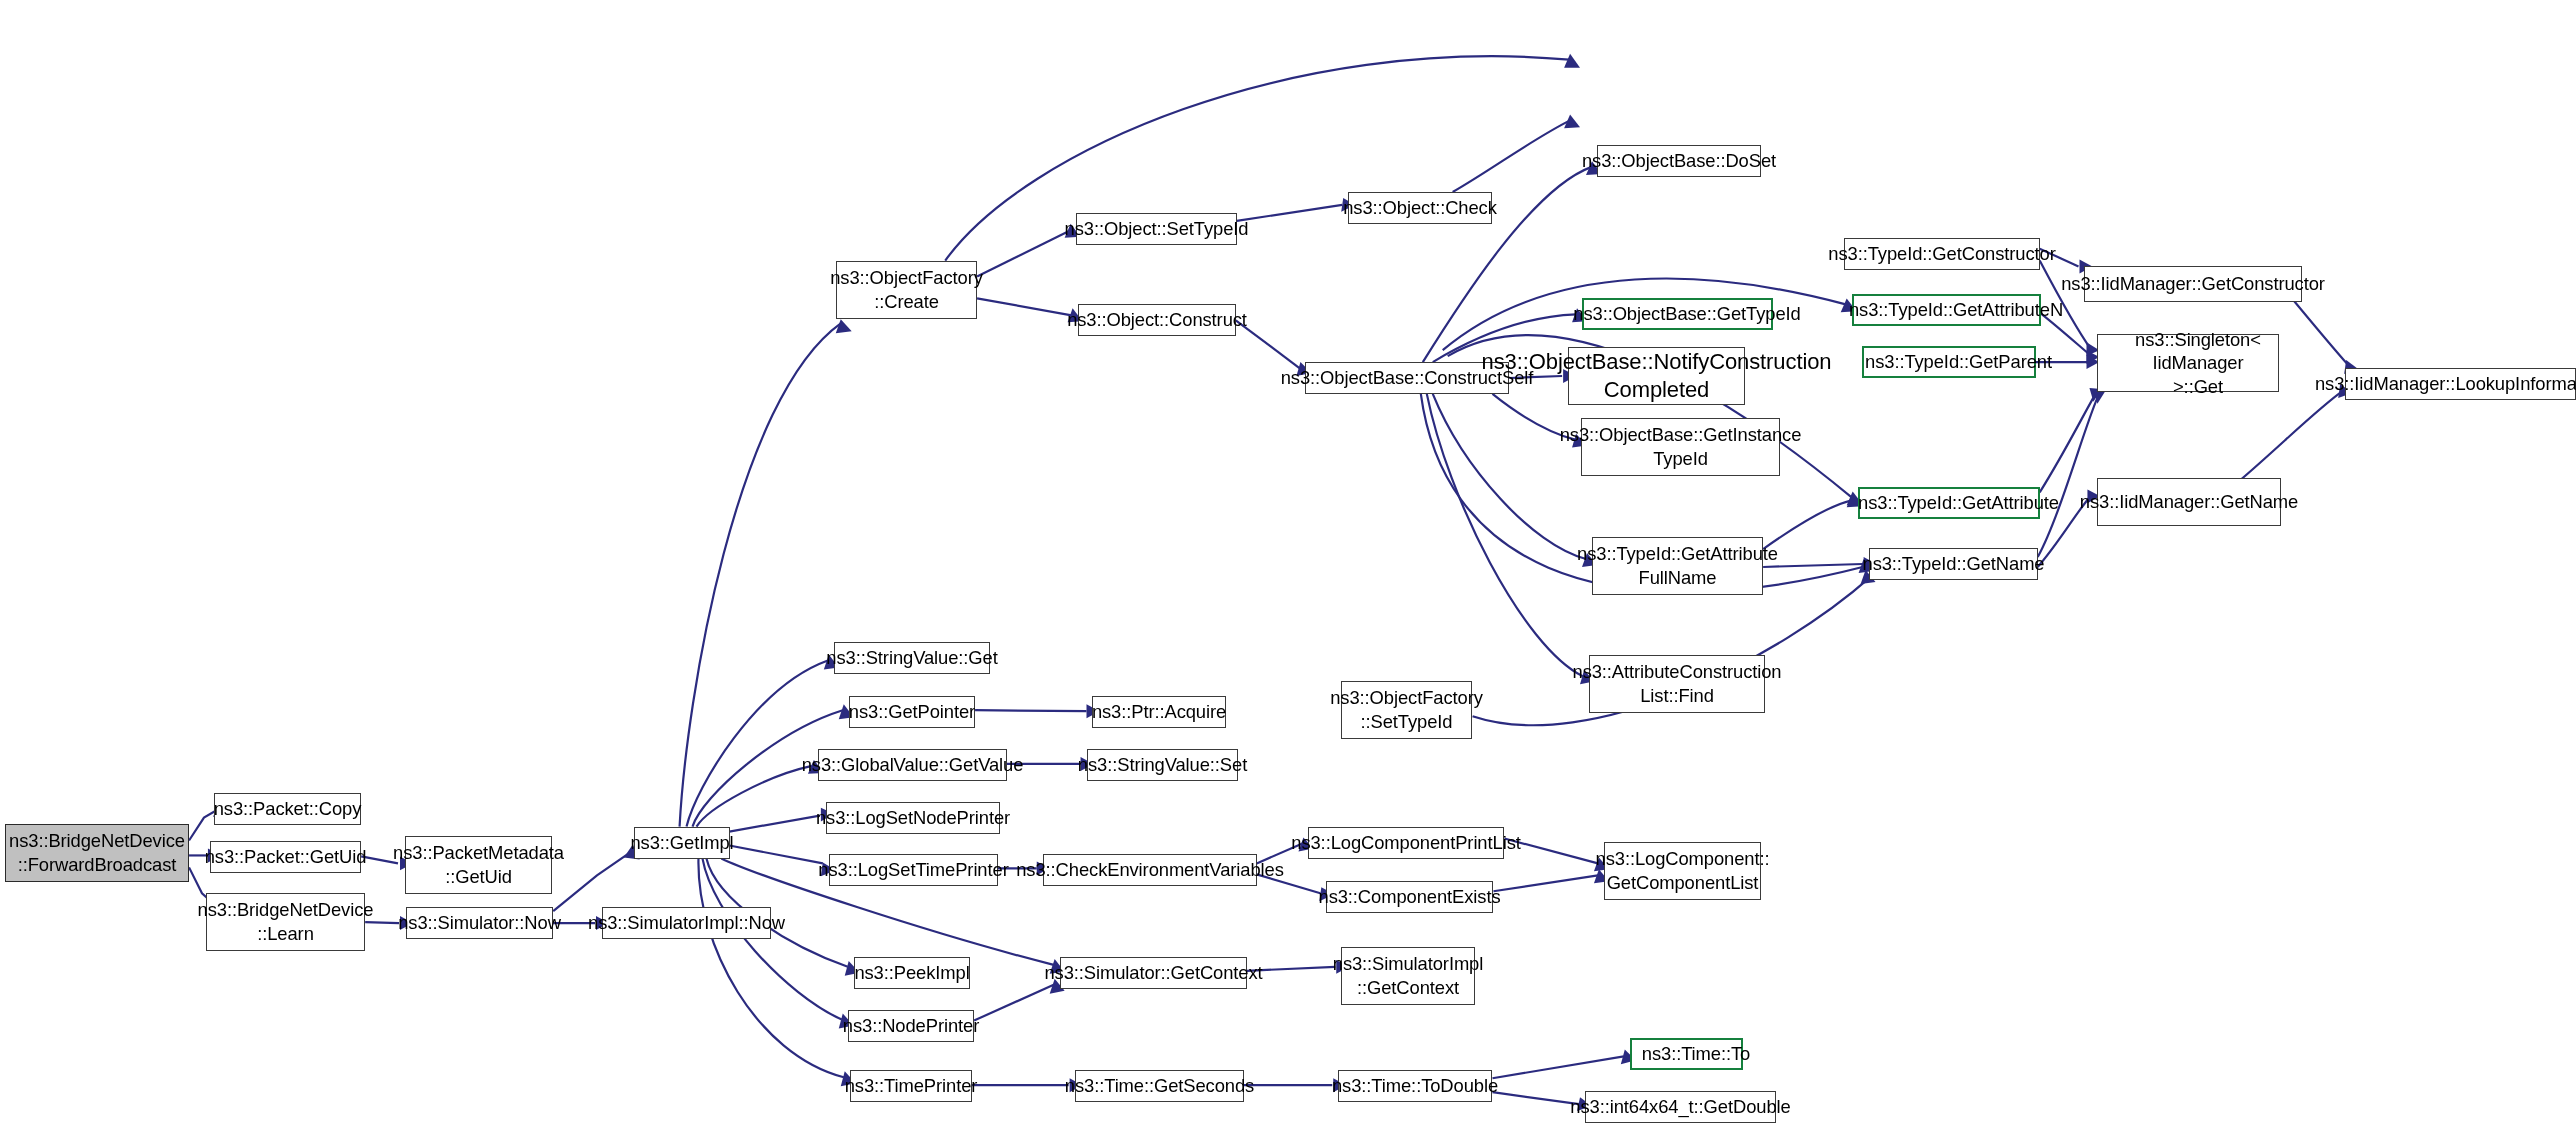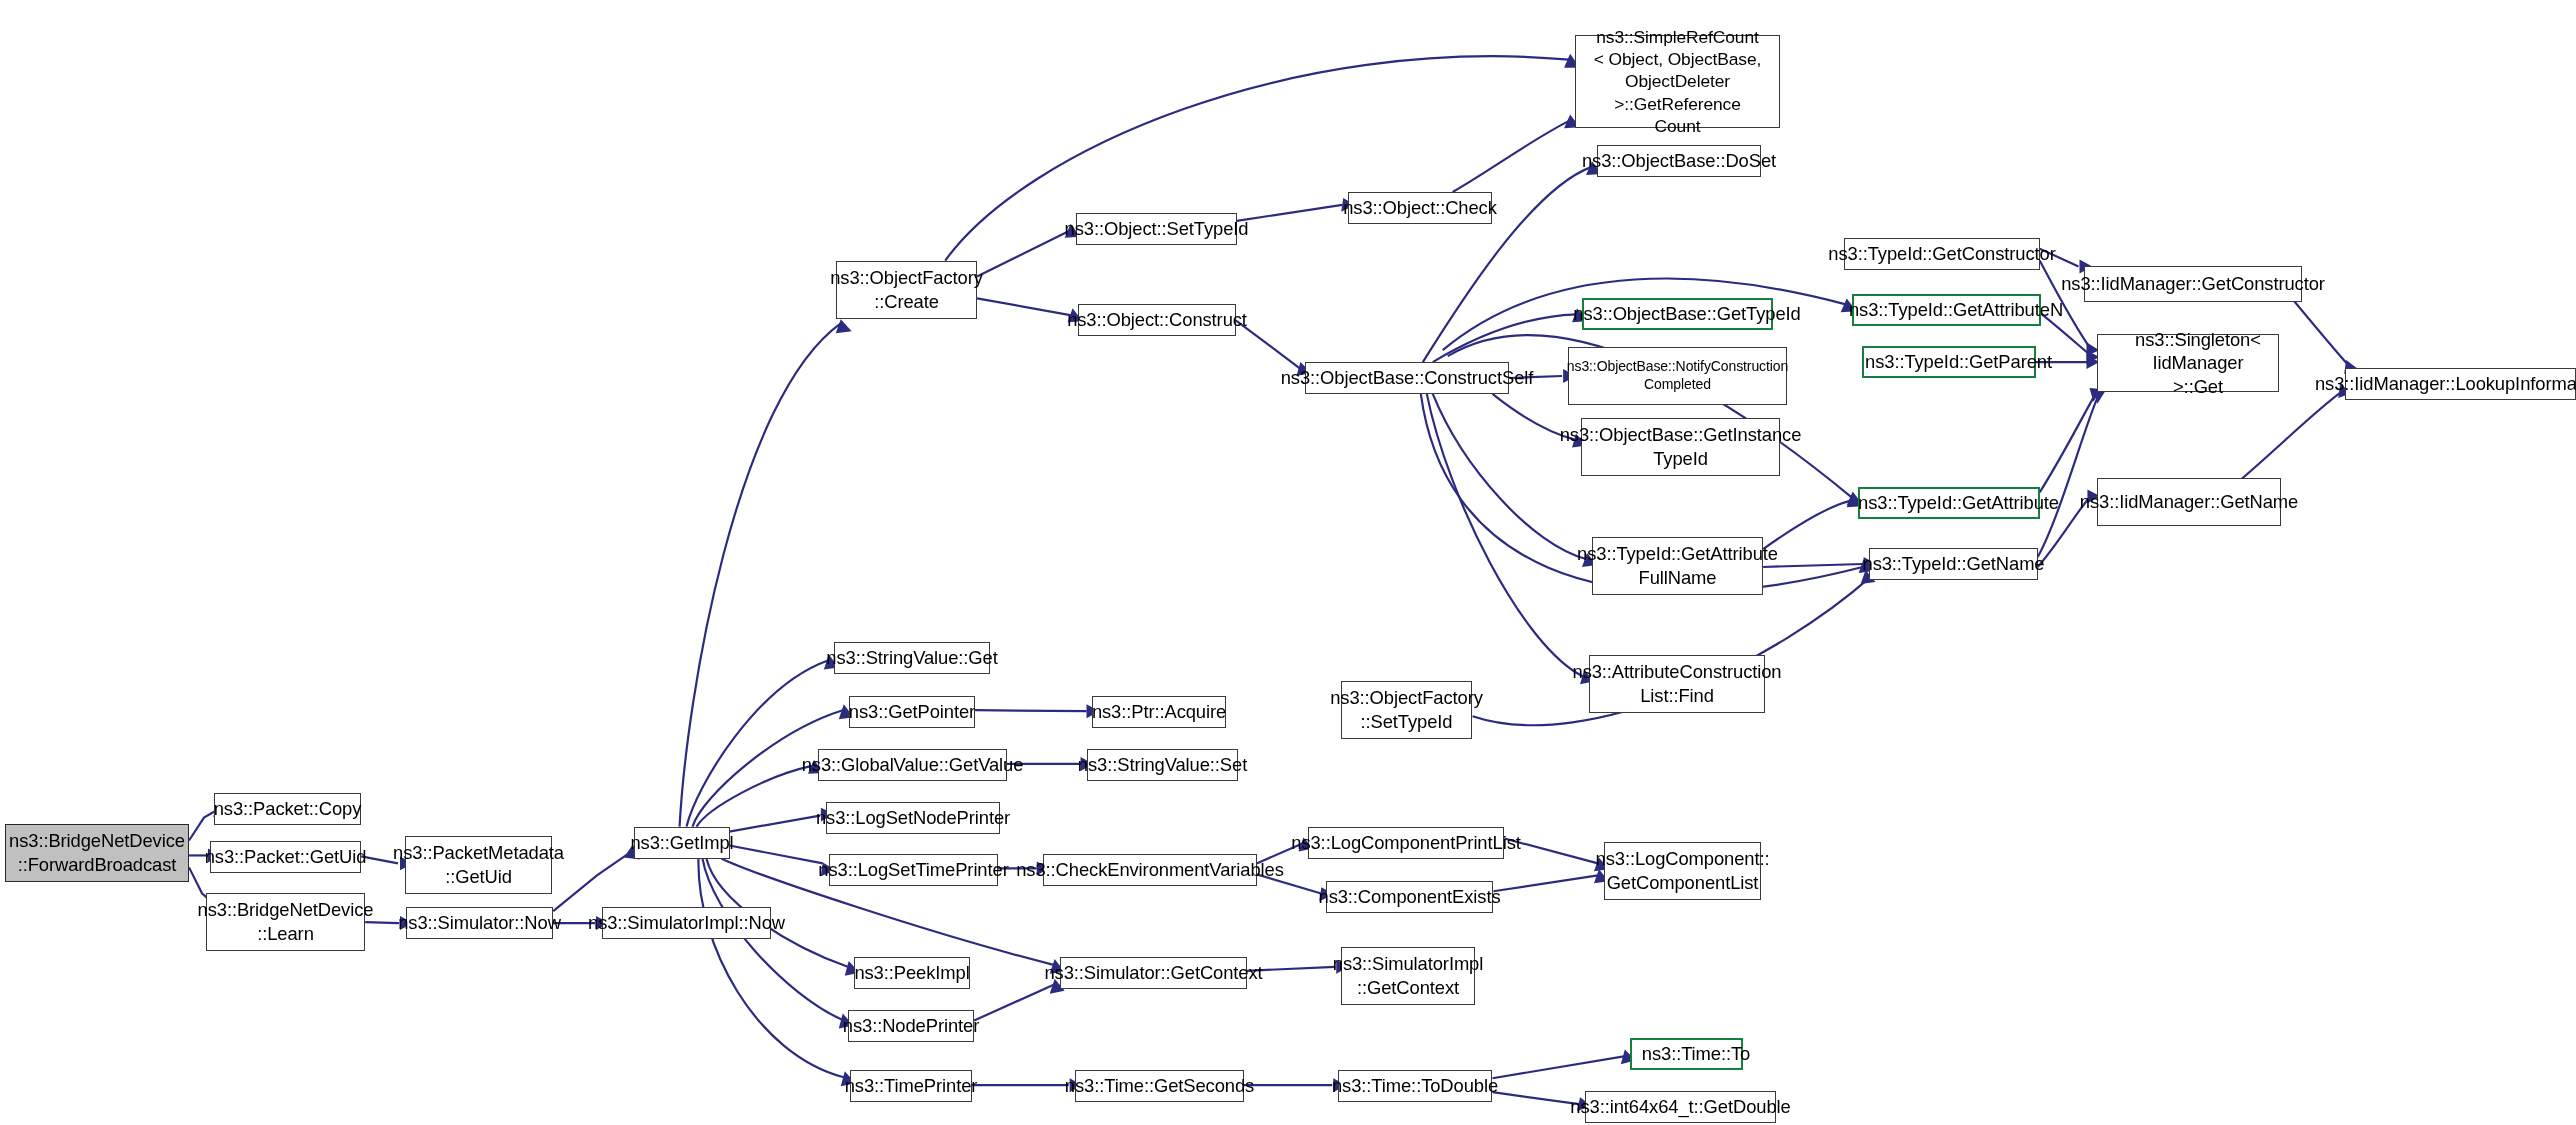--- a/index.html
+++ b/index.html
@@ -294,33 +294,27 @@
   </div>
   <div class="node" style="left:1078px;top:304px;width:158px;height:32px;">
     <span class="node-label">ns3::Object::Construct</span>
   </div>
   <div class="node" style="left:1348px;top:192px;width:144px;height:32px;">
     <span class="node-label">ns3::Object::Check</span>
   </div>
   <div class="node" style="left:1305px;top:362px;width:204px;height:32px;">
     <span class="node-label">ns3::ObjectBase::ConstructSelf</span>
   </div>
-  <div class="node" style="left:1575px;top:35px;width:205px;height:93px;font-size:17.4px;text-align:center;">
-    <span class="node-label">ns3::SimpleRefCount
-&lt; Object, ObjectBase,
- ObjectDeleter &gt;::GetReference
-Count</span>
-  </div>
   <div class="node" style="left:1597px;top:145px;width:164px;height:32px;">
     <span class="node-label">ns3::ObjectBase::DoSet</span>
   </div>
   <div class="node redborder" style="left:1582px;top:298px;width:191px;height:32px;">
     <span class="node-label">ns3::ObjectBase::GetTypeId</span>
   </div>
-  <div class="node" style="left:1568px;top:347px;width:219px;height:58px;font-size:14px;">
+  <div class="node" style="left:1568px;top:347px;width:177px;height:58px;font-size:22px;">
     <span class="node-label">ns3::ObjectBase::NotifyConstruction
 Completed</span>
   </div>
   <div class="node" style="left:1581px;top:418px;width:199px;height:58px;">
     <span class="node-label">ns3::ObjectBase::GetInstance
 TypeId</span>
   </div>
   <div class="node" style="left:1592px;top:537px;width:171px;height:58px;">
     <span class="node-label">ns3::TypeId::GetAttribute
 FullName</span>

